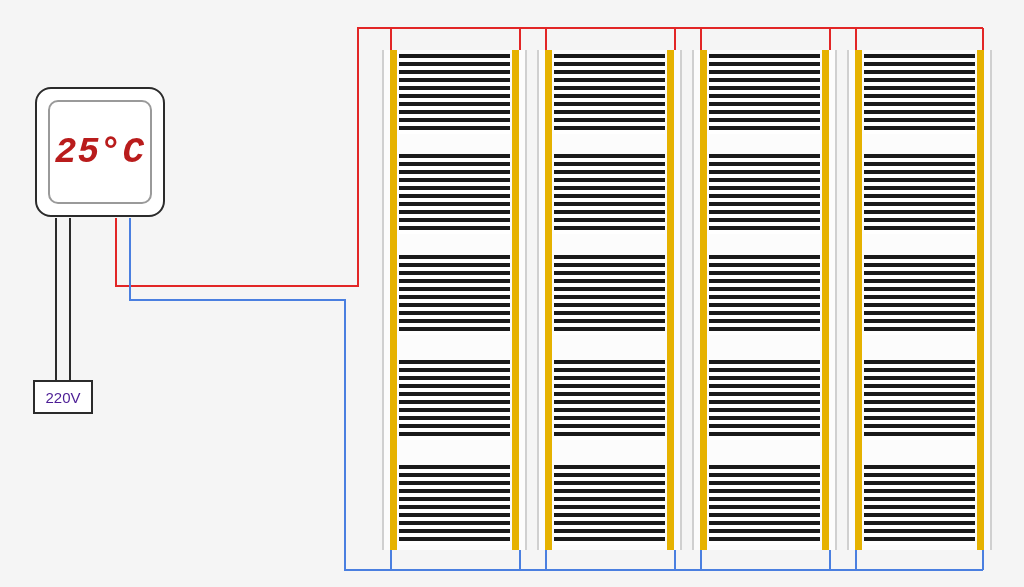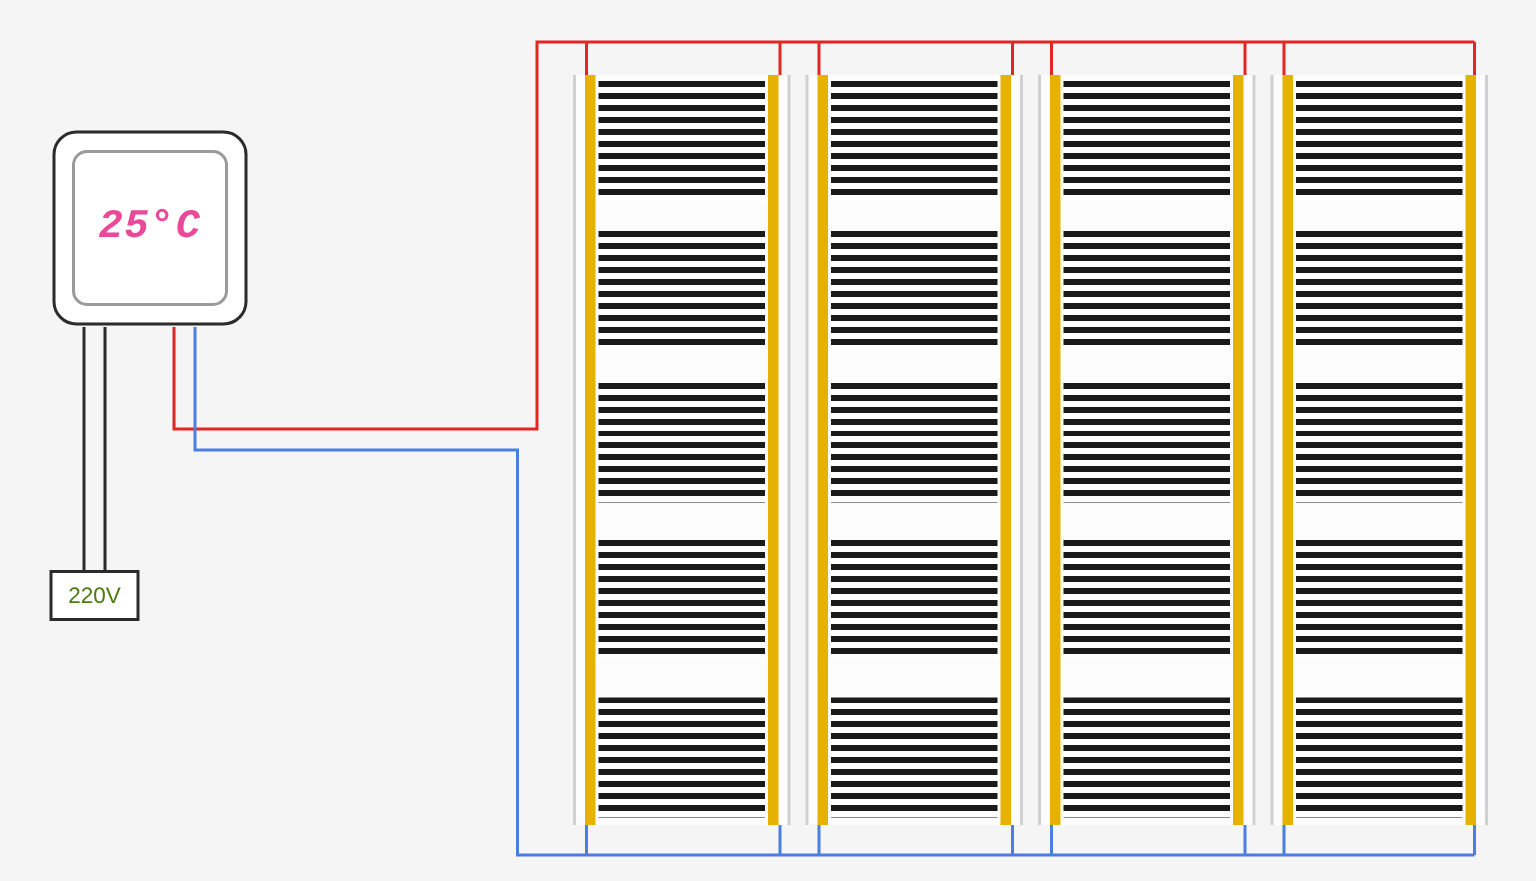--- a/index.html
+++ b/index.html
@@ -40,40 +40,40 @@
     border-radius: 10px;
     box-sizing: border-box;
     display: flex;
     align-items: center;
     justify-content: center;
   }
   .thermo-read {
     font-family: "DS-Digital", "Courier New", monospace;
     font-style: italic;
     font-weight: 700;
-    font-size: 27px;
+    font-size: 36px;
     letter-spacing: 1px;
-    color: #ec4899;
+    color: #b91c1c;
   }
 
   
   .psu {
     position: absolute;
     left: 33px;
     top: 380px;
     width: 60px;
     height: 34px;
     background: #fff;
     border: 2px solid #2b2b2b;
     box-sizing: border-box;
     display: flex;
     align-items: center;
     justify-content: center;
     font-size: 15px;
-    color: #4d7c0f;
+    color: #4c1d95;
   }
 
   
   .panel {
     position: absolute;
     top: 50px;
     width: 145px;
     height: 500px;
     background: #fcfcfc;
     box-sizing: border-box;

